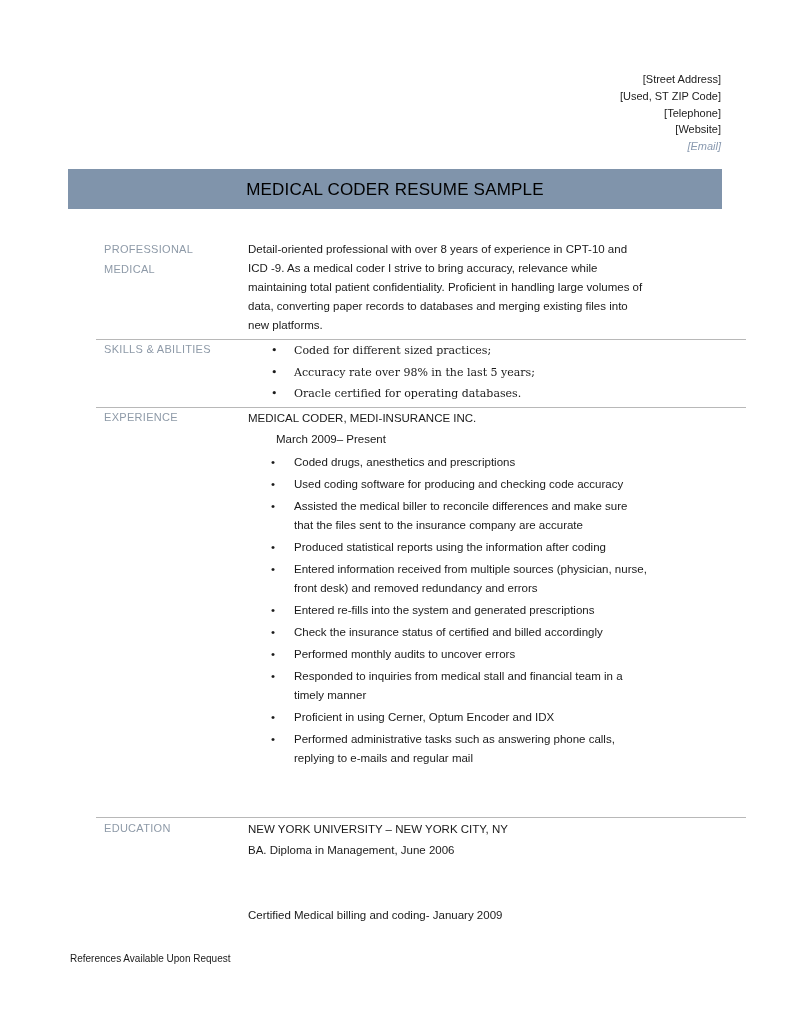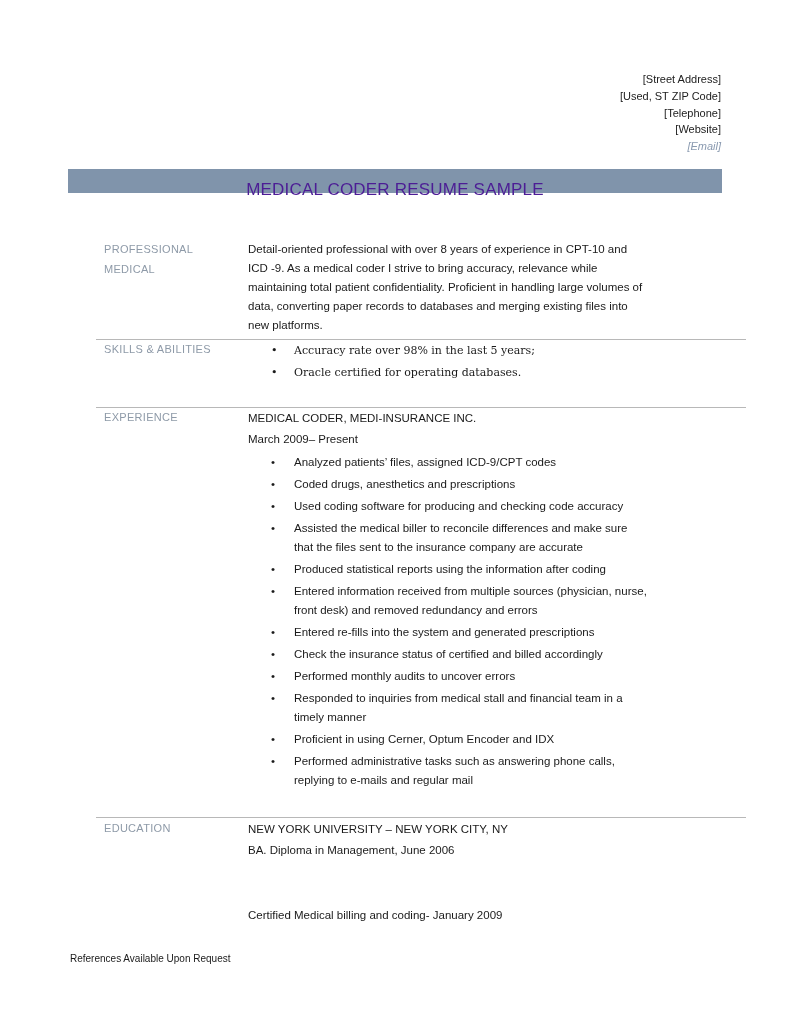--- a/index.html
+++ b/index.html
@@ -1,22 +1,22 @@
 <!DOCTYPE html>
 <html><head>
 <meta charset="utf-8">
 <style>
   html, body { margin: 0; padding: 0; background: #ffffff; }
   body { width: 791px; height: 1024px; position: relative; overflow: hidden;
          font-family: "Liberation Sans", "DejaVu Sans", sans-serif; color: #1a1a1a; }
   .contact { position: absolute; right: 70px; top: 71px; text-align: right;
              font-size: 11px; line-height: 16.8px; color: #222; }
   .contact .email { color: #8a9ab0; font-style: italic; }
-  .banner { position: absolute; left: 68px; top: 169px; width: 654px; height: 24px;
-            background: #8094ab; color: #4c1d95; text-align: center;
+  .banner { position: absolute; left: 68px; top: 169px; width: 654px; height: 40px;
+            background: #8094ab; color: #000000; text-align: center;
             font-size: 17px; line-height: 42px; letter-spacing: 0.2px; }
   .section { position: absolute; left: 96px; width: 650px; }
   .section .label { position: absolute; left: 8px; width: 107px; text-align: left;
                     color: #8e9aa8; font-size: 11px; line-height: 19.5px; letter-spacing: 0.3px; }
   .section .body { position: absolute; left: 152px; width: 400px; font-size: 11.5px; line-height: 19px; }
   .divider { position: absolute; left: 96px; width: 650px; height: 0; border-top: 1.3px solid #b8b8b8; }
   ul { list-style: none; margin: 0; padding: 0; }
   li { position: relative; padding-left: 46px; }
   li::before { content: "\2022"; position: absolute; left: 23px; top: 0; }
   .skills li { font-family: "DejaVu Serif", "Liberation Serif", serif; font-size: 11px; line-height: 21.5px; }
@@ -43,34 +43,34 @@
     <div>MEDICAL</div>
   </div>
   <div class="body">Detail-oriented professional with over 8 years of experience in CPT-10 and ICD -9. As a medical coder I strive to bring accuracy, relevance while maintaining total patient confidentiality. Proficient in handling large volumes of data, converting paper records to databases and merging existing files into new platforms.</div>
 </div>
 
 <div class="divider" style="top:339px;"></div>
 
 <div class="section skills" style="top:340px;">
   <div class="label">SKILLS &amp; ABILITIES</div>
   <ul class="body" style="width:480px;">
+    <li>Coded for different sized practices;</li>
     <li>Accuracy rate over 98% in the last 5 years;</li>
     <li>Oracle certified for operating databases.</li>
   </ul>
 </div>
 
 <div class="divider" style="top:407px;"></div>
 
 <div class="section" style="top:408px;">
   <div class="label">EXPERIENCE</div>
   <div class="body" style="width:400px;">
     <div class="bold" style="line-height:21px;">MEDICAL CODER, MEDI-INSURANCE INC.</div>
-    <div style="line-height:21px; margin-bottom:3px;">March 2009– Present</div>
+    <div style="line-height:21px; margin-bottom:3px;margin-left:28px;">March 2009– Present</div>
     <ul class="exp">
-      <li>Analyzed patients’ files, assigned ICD-9/CPT codes</li>
       <li>Coded drugs, anesthetics and prescriptions</li>
       <li>Used coding software for producing and checking code accuracy</li>
       <li>Assisted the medical biller to reconcile differences and make sure that the files sent to the insurance company are accurate</li>
       <li>Produced statistical reports using the information after coding</li>
       <li>Entered information received from multiple sources (physician, nurse, front desk) and removed redundancy and errors</li>
       <li>Entered re-fills into the system and generated prescriptions</li>
       <li>Check the insurance status of certified and billed accordingly</li>
       <li>Performed monthly audits to uncover errors</li>
       <li>Responded to inquiries from medical stall and financial team in a timely manner</li>
       <li>Proficient in using Cerner, Optum Encoder and IDX</li>

